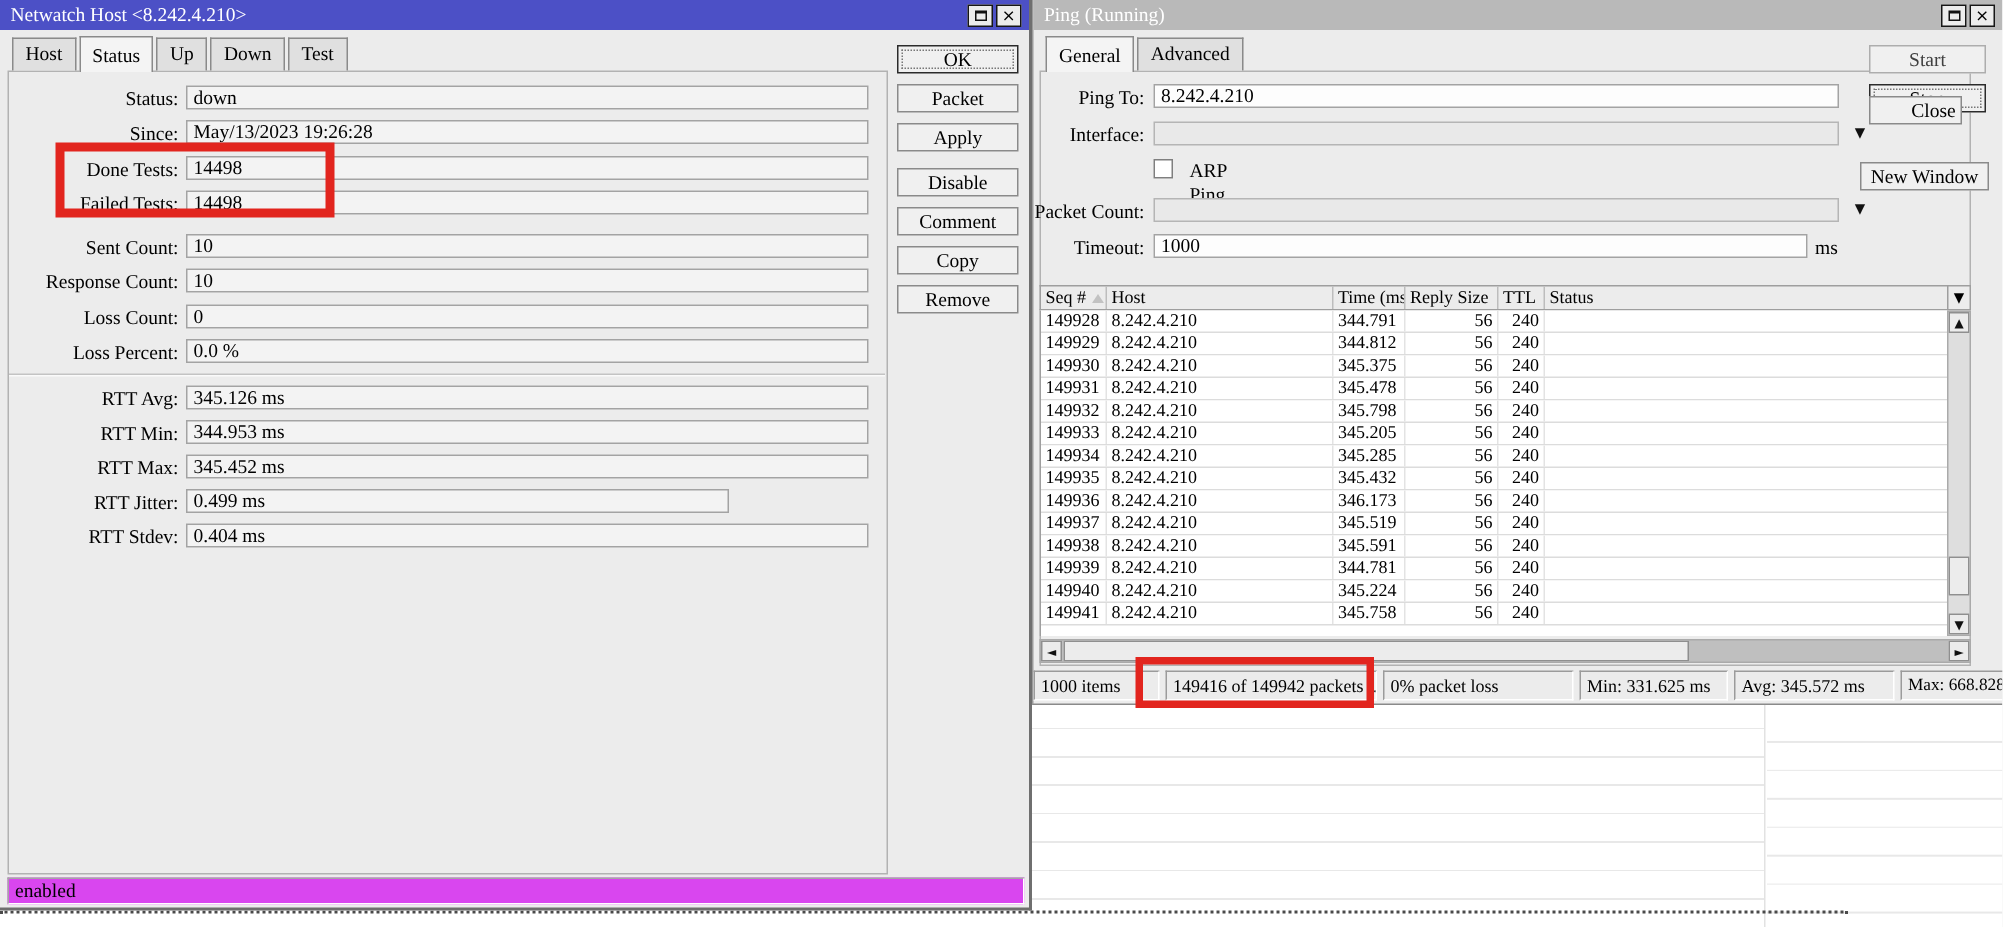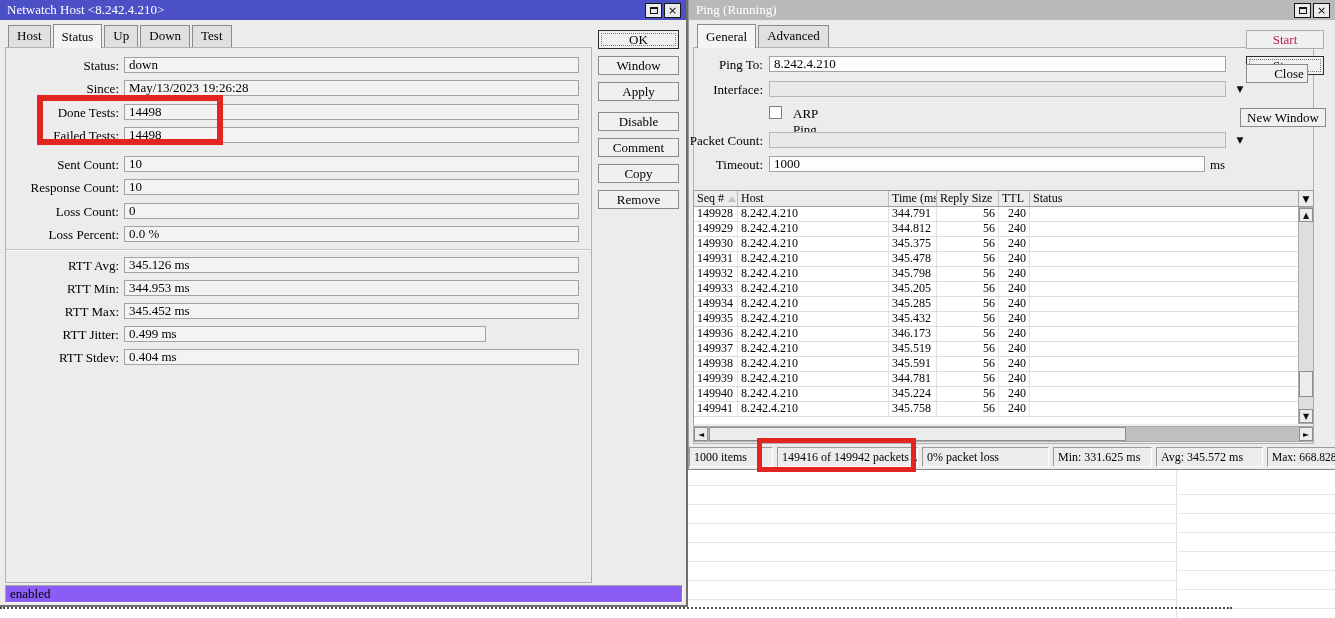--- a/index.html
+++ b/index.html
@@ -32,23 +32,23 @@
 
   .frow { position:absolute; height:16px; }
   .flabel { position:absolute; top:1px; text-align:right; white-space:nowrap; }
   .fbox { position:absolute; height:16px; border:1px solid #a3a3a3; background:#f3f3f3; padding:0 4px; line-height:14px; white-space:nowrap; overflow:hidden; }
   .fbox.white { background:#fdfdfd; }
   .fbox.disabled { background:#e9e9e9; border-color:#b5b5b5; }
   .sep { position:absolute; height:0; border-top:1px solid #c3c3c3; border-bottom:1px solid #fafafa; }
 
   .btn { position:absolute; width:81px; height:19px; background:#f0f0f0; border:1px solid #8a8a8a; text-align:center; line-height:17px; }
   .btn.default { border-color:#2b2b2b; outline:1px dotted #777; outline-offset:-4px; }
-  .btn.disabled { color:#be185d; border-color:#adadad; }
-
-  .statusbar-nw { position:absolute; left:5px; top:585px; width:678px; height:18px; border:1px solid #a5a5a5; border-bottom-color:#fff; border-right-color:#fff; background:#8b5cf6; line-height:16px; padding-left:4px; }
+  .btn.disabled { color:#404040; border-color:#adadad; }
+
+  .statusbar-nw { position:absolute; left:5px; top:585px; width:678px; height:18px; border:1px solid #a5a5a5; border-bottom-color:#fff; border-right-color:#fff; background:#d946ef; line-height:16px; padding-left:4px; }
 
   .dd-arrow { position:absolute; width:16px; height:16px; display:flex; align-items:center; justify-content:center;
               font-family:"DejaVu Sans",sans-serif; font-size:9px; color:#111; }
   .checkbox { position:absolute; width:13px; height:13px; border:1px solid #7f7f7f; background:#fff; }
 
   
   .thead { position:absolute; left:4px; top:190px; width:605px; height:17px; display:flex; background:#ececec; border:1px solid #9e9e9e; border-right:none; }
   .hcell { border-right:1px solid #bdbdbd; padding-left:3px; line-height:15px; font-size:12px; white-space:nowrap; overflow:hidden; display:flex; align-items:center; gap:4px; }
   .sort-tri { width:0; height:0; border-left:4px solid transparent; border-right:4px solid transparent; border-bottom:6px solid #c2c2c2; }
   .hdrop { position:absolute; left:609px; top:190px; width:16px; height:17px; background:#ececec; border:1px solid #9e9e9e;
@@ -150,21 +150,21 @@
     <div class="frow" style="top:326px;">
         <span class="flabel" style="left:0;width:119px;">RTT Jitter:</span>
         <div class="fbox" style="left:124px;width:362px;">0.499 ms</div>
       </div>
     <div class="frow" style="top:349px;">
         <span class="flabel" style="left:0;width:119px;">RTT Stdev:</span>
         <div class="fbox" style="left:124px;width:455px;">0.404 ms</div>
       </div>
 
     <div class="btn default" style="left:598px; top:30px;">OK</div>
-    <div class="btn" style="left:598px; top:56px;">Window</div>
+    <div class="btn" style="left:598px; top:56px;">Packet</div>
     <div class="btn" style="left:598px; top:82px;">Apply</div>
     <div class="btn" style="left:598px; top:112px;">Disable</div>
     <div class="btn" style="left:598px; top:138px;">Comment</div>
     <div class="btn" style="left:598px; top:164px;">Copy</div>
     <div class="btn" style="left:598px; top:190px;">Remove</div>
 
     <div class="statusbar-nw">enabled</div>
   </div>
 
   <div class="win ping">

